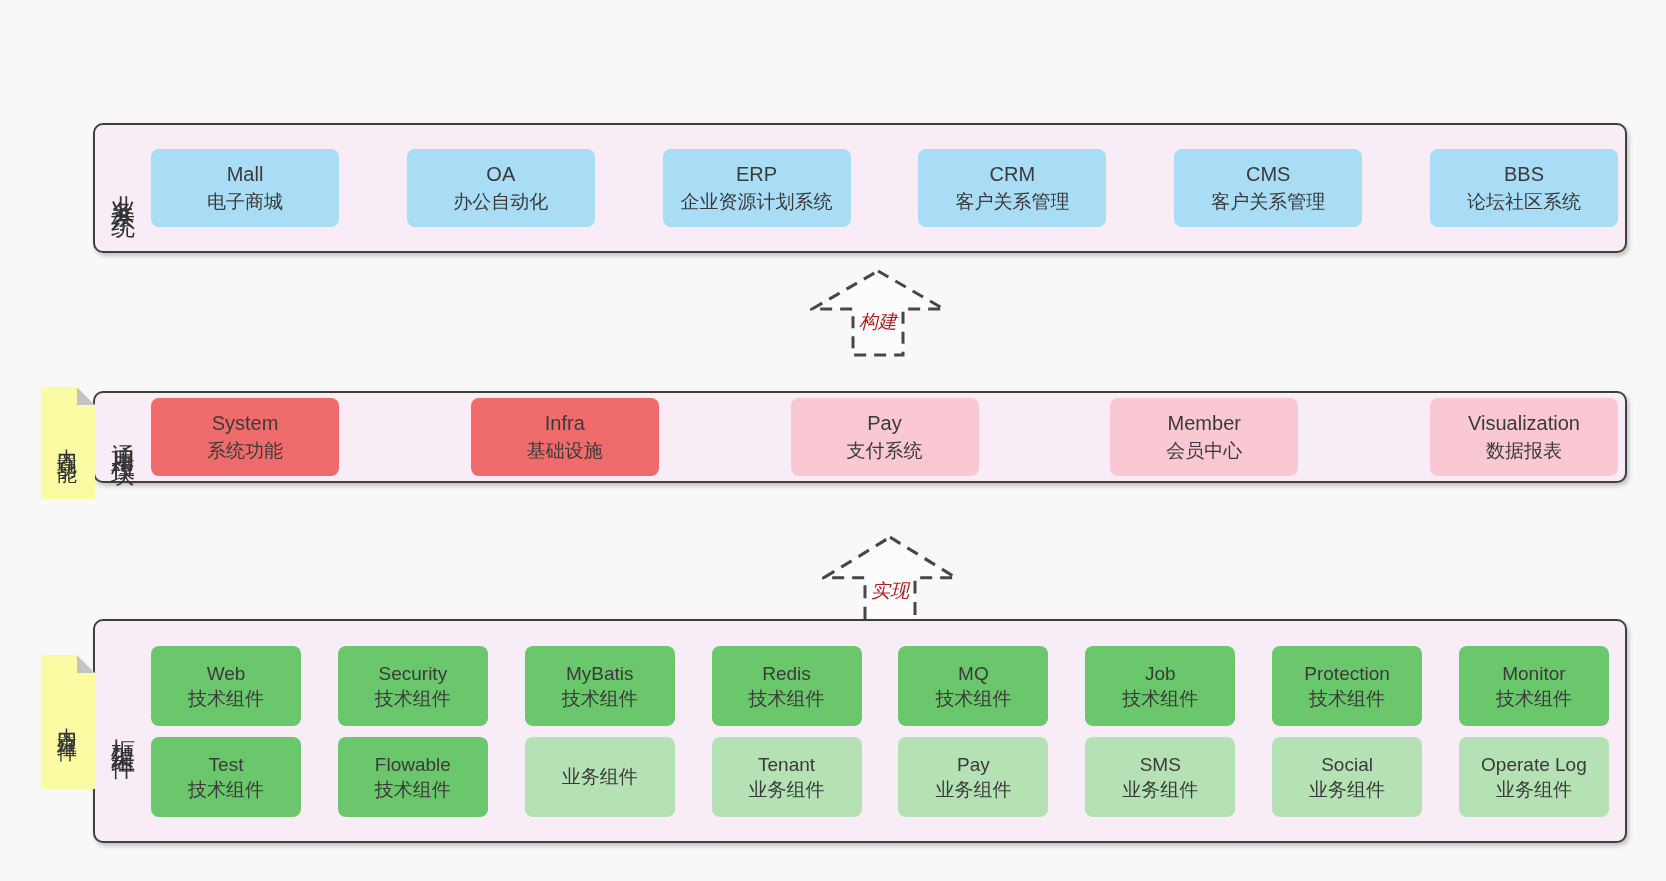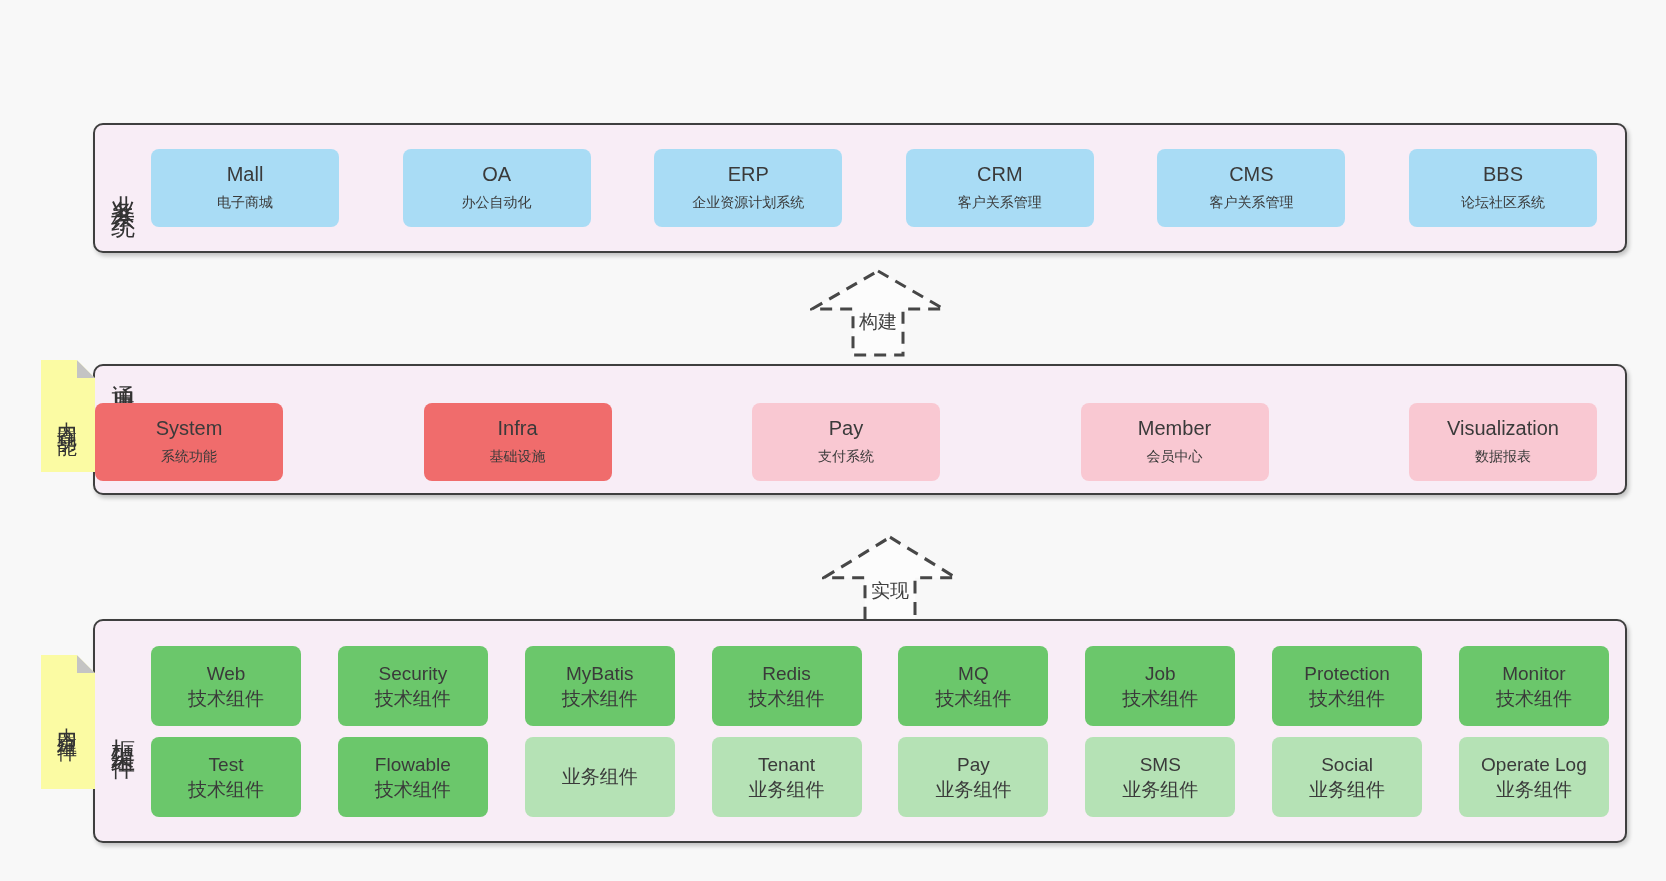--- a/index.html
+++ b/index.html
@@ -9,33 +9,33 @@
     --note-bg:#fbfba3; --note-fold:#c4c4c4; --text:#3a3a3a;
   }
   *{box-sizing:border-box;}
   body{margin:0;background:var(--page-bg);}
   .page{position:relative;width:1666px;height:881px;overflow:hidden;
         font-family:"Liberation Sans","DejaVu Sans",sans-serif;color:var(--text);}
 
   .panel{position:absolute;background:var(--panel-bg);border:2px solid var(--panel-border);
          border-radius:10px;box-shadow:2px 3px 4px rgba(0,0,0,0.22);display:flex;}
   #panel-business{left:93px;top:123px;width:1534px;height:130px;}
-  #panel-modules{left:93px;top:364px;width:1534px;height:131px;flex-direction:column;}
+  #panel-modules{left:93px;top:391px;width:1534px;height:92px;}
   #panel-framework{left:93px;top:619px;width:1534px;height:224px;}
 
   .v-label{width:56px;display:flex;align-items:center;justify-content:center;
            writing-mode:vertical-rl;text-orientation:upright;font-size:24px;
            letter-spacing:6px;color:#333;}
 
-  .boxes{flex:1;display:flex;align-items:center;justify-content:space-between;padding:0 28px 0 0;}
+  .boxes{flex:1;display:flex;align-items:center;justify-content:space-between;padding:0 7px 0 0;}
   .box{border-radius:8px;display:flex;flex-direction:column;align-items:center;
        justify-content:center;text-align:center;color:var(--text);}
   .boxes > .box{width:188px;height:78px;}
   .box .en{font-size:20px;line-height:28px;}
-  .box .zh{font-size:14px;line-height:28px;}
+  .box .zh{font-size:19px;line-height:28px;}
   .box.blue{background:var(--box-blue);} .box.red{background:var(--box-red);}
   .box.pink{background:var(--box-pink);} .box.green{background:var(--box-green);}
   .box.green-light{background:var(--box-green-light);}
 
   .cols{flex:1;display:flex;flex-direction:column;justify-content:center;gap:11px;padding-right:16px;}
   .row-eight{display:flex;justify-content:space-between;}
   .row-eight .box{width:150px;height:80px;padding:0 10px;}
   .row-eight .box .en,.row-eight .box .zh{font-size:19px;line-height:25px;}
 
   .note{position:absolute;left:-54px;width:54px;background:var(--note-bg);
@@ -48,21 +48,21 @@
              letter-spacing:5px;color:#333;}
   .note-fold{position:absolute;top:0;right:0;width:18px;height:18px;
              background:var(--note-fold);clip-path:polygon(0 0,100% 100%,0 100%);}
 
   .arrow{position:absolute;}
   #arrow-build{left:810px;top:268px;width:136px;height:90px;}
   #arrow-implement{left:822px;top:534px;width:136px;height:96px;}
   .arrow svg{width:100%;height:100%;display:block;}
   .arrow polygon{fill:#fcfcfc;stroke:#474747;stroke-width:3;stroke-dasharray:12 8;}
   .arrow-label{position:absolute;left:50%;top:46%;transform:translateX(-50%);
-               background:#fcfcfc;font-size:19px;padding:0 2px;white-space:nowrap;color:#404040;}
+               background:#fcfcfc;font-size:19px;padding:0 2px;white-space:nowrap;color:#b91c1c;font-style:italic;}
 </style>
 </head>
 <body>
 
 <div class="page">
 
   <section class="panel" id="panel-business">
     <div class="v-label">业务系统</div>
     <div class="boxes">
         <div class="box blue">

